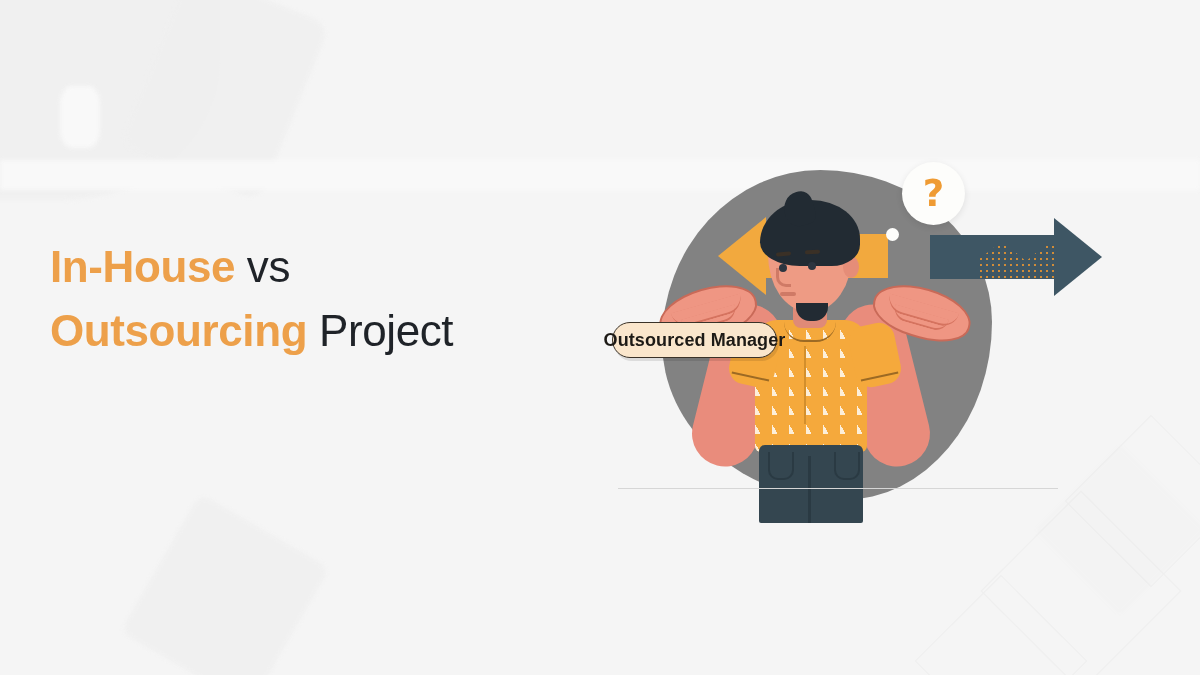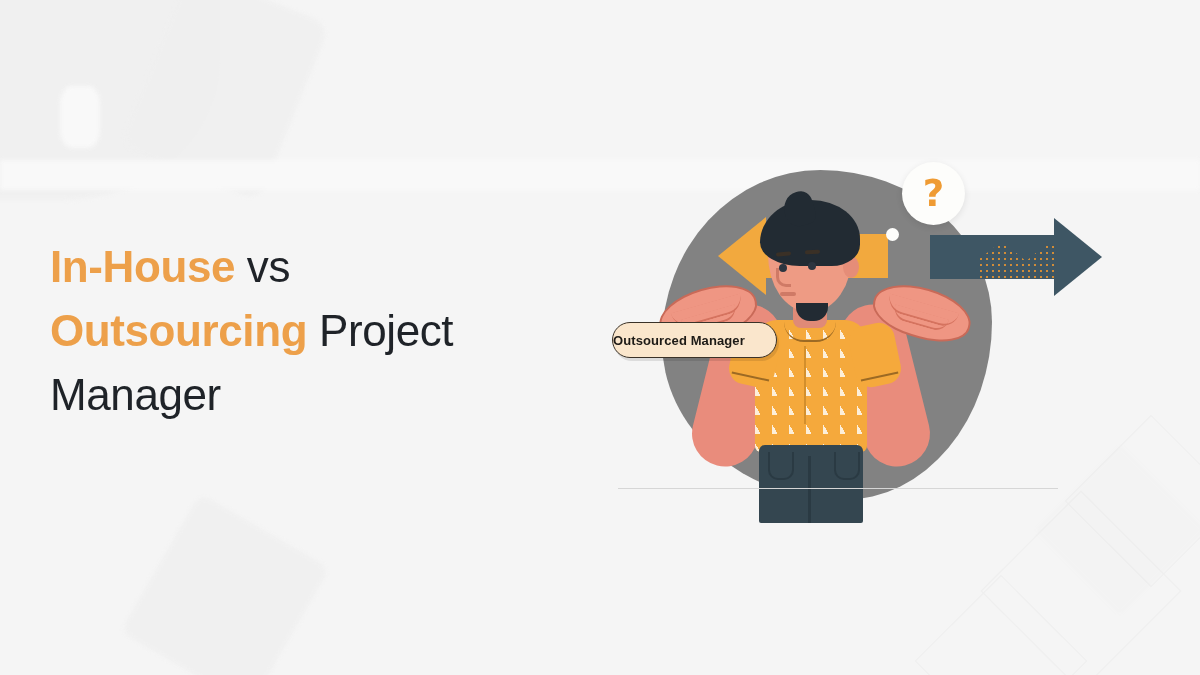--- a/index.html
+++ b/index.html
@@ -350,25 +350,26 @@
     border-bottom: 1.5px solid #d6d6d6;
   }
 
   
   .badge {
     position: absolute;
     background: #fae6cc;
     border: 1.6px solid #3a3228;
     border-radius: 22px;
     color: #1d1a16;
-    font-size: 13px;
+    font-size: 18px;
     font-weight: 700;
     letter-spacing: .1px;
     display: flex;
     align-items: center;
+    justify-content: center;
     box-shadow: 2px 3px 0 rgba(0,0,0,.10);
     white-space: nowrap;
   }
   .badge-outsourced { left: 12px;  top: 182px; width: 163px; height: 34px; }
   .badge-inhouse    { left: 418px; top: 222px; width: 150px; height: 38px; }
 </style>
 </head>
 <body>
 
 <div id="banner">
@@ -386,23 +387,20 @@
     <div class="softblob" style="left:150px; top:520px; width:150px; height:160px; transform:rotate(30deg); border-radius:12px;"></div>
   </div>
 
   <div class="headline">
     <span class="line">
       <span class="hl-accent">In-House</span><span class="hl-plain"> vs</span>
     </span>
     <span class="line">
       <span class="hl-accent">Outsourcing</span><span class="hl-plain"> Project</span>
     </span>
-    <span class="line">
-      <span class="hl-plain">Manager</span>
-    </span>
   </div>
 
   <div class="stage">
 
     <div class="blob"></div>
 
     <div class="arrow arrow-left">
       <div class="arrow-head"></div>
       <div class="arrow-body"></div>
     </div>

